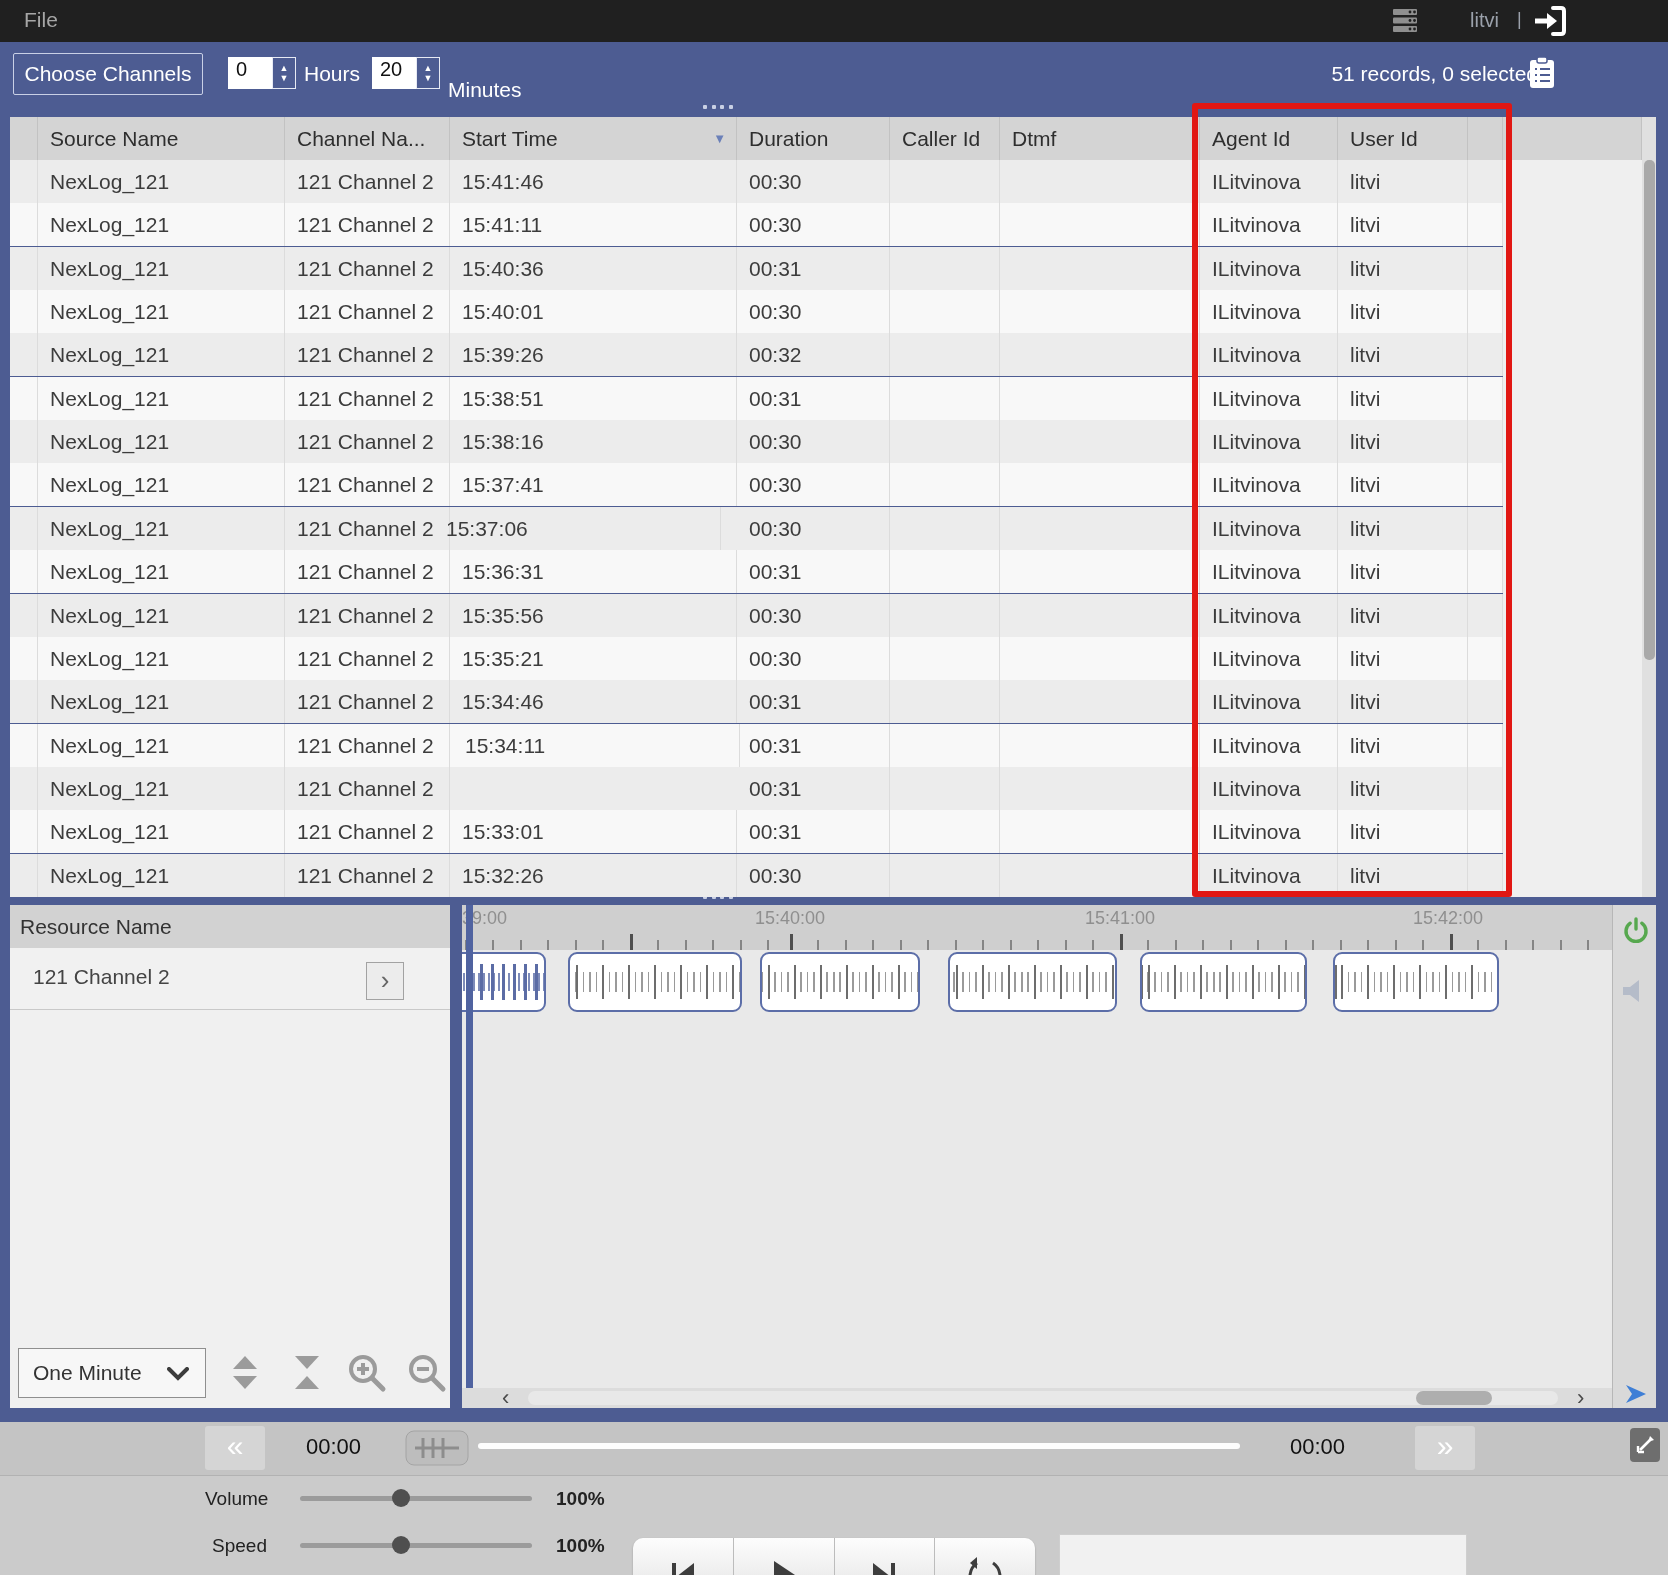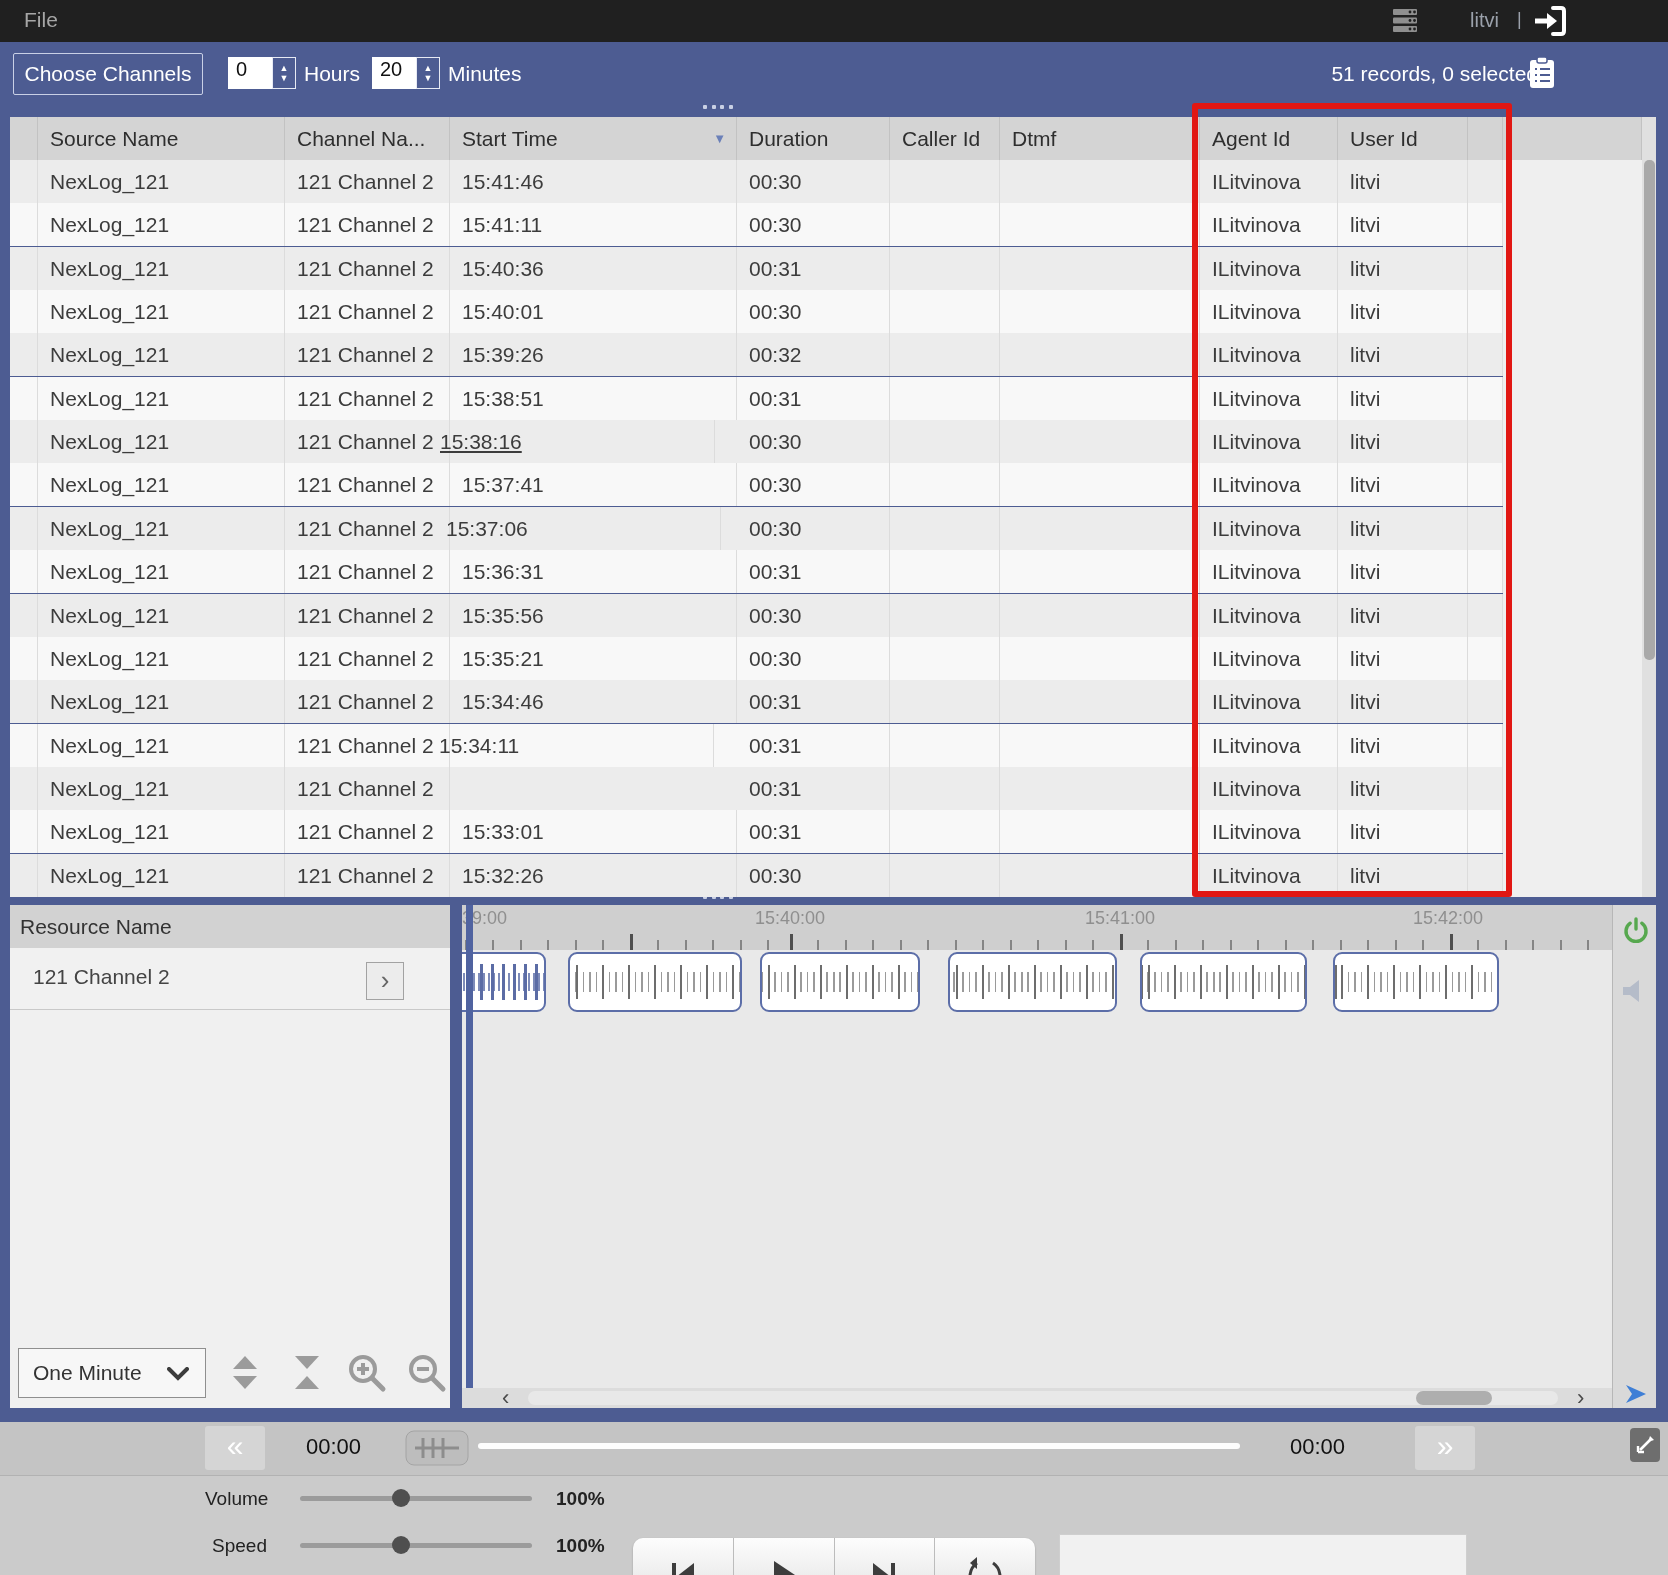--- a/index.html
+++ b/index.html
@@ -138,21 +138,21 @@
     <div class="abs spin-btns" style="left:272px;">
         <span>▲</span>
         <span>▼</span>
       </div>
     <div class="abs tb-label" style="left:304px;">Hours</div>
     <div class="abs spin-input" style="left:372px;">20</div>
     <div class="abs spin-btns" style="left:416px;">
         <span>▲</span>
         <span>▼</span>
       </div>
-    <div class="abs tb-label" style="left:448px;">Minutes</div>
+    <div class="abs tb-label" style="left:448px;margin-top:16px;">Minutes</div>
     <div class="abs" id="records-text">51 records, 0 selected</div>
     <div class="abs" style="left:1528px;top:14px;">
       <svg width="28" height="34" viewBox="0 0 28 34">
         <rect x="2" y="4" width="24" height="28" rx="3" fill="#fff"></rect>
         <rect x="9" y="1" width="10" height="6" rx="2" fill="#fff" stroke="#4d5c92" stroke-width="1.5"></rect>
         <g stroke="#4d5c92" stroke-width="2">
           <line x1="7" y1="13" x2="9" y2="13"></line>
             <line x1="12" y1="13" x2="22" y2="13"></line>
           <line x1="7" y1="19" x2="9" y2="19"></line>
             <line x1="12" y1="19" x2="22" y2="19"></line>
@@ -259,21 +259,21 @@
         <div class="abs tdcell" style="left: 880px; width: 110px;"></div>
         <div class="abs tdcell" style="left: 990px; width: 200px;"></div>
         <div class="abs tdcell" style="left: 1190px; width: 138px;">ILitvinova</div>
         <div class="abs tdcell" style="left: 1328px; width: 130px;">litvi</div>
         <div class="abs tdcell" style="left: 1458px; width: 35px;"></div>
       </div>
       <div class="abs trow row-a" style="top: 420.1px;">
         <div class="abs tdcell" style="left: 0px; width: 28px; padding: 0px;"></div>
         <div class="abs tdcell" style="left: 28px; width: 247px;">NexLog_121</div>
         <div class="abs tdcell" style="left: 275px; width: 165px;">121 Channel 2</div>
-        <div class="abs tdcell" style="left: 418px; width: 287px; text-decoration: underline;">15:38:16</div>
+        <div class="abs tdcell" style="left: 440px; width: 287px;">15:38:16</div>
         <div class="abs tdcell" style="left: 727px; width: 153px;">00:30</div>
         <div class="abs tdcell" style="left: 880px; width: 110px;"></div>
         <div class="abs tdcell" style="left: 990px; width: 200px;"></div>
         <div class="abs tdcell" style="left: 1190px; width: 138px;">ILitvinova</div>
         <div class="abs tdcell" style="left: 1328px; width: 130px;">litvi</div>
         <div class="abs tdcell" style="left: 1458px; width: 35px;"></div>
       </div>
       <div class="abs trow row-b" style="top: 463.45px;">
         <div class="abs tdcell" style="left: 0px; width: 28px; padding: 0px;"></div>
         <div class="abs tdcell" style="left: 28px; width: 247px;">NexLog_121</div>
@@ -343,21 +343,21 @@
         <div class="abs tdcell" style="left: 880px; width: 110px;"></div>
         <div class="abs tdcell" style="left: 990px; width: 200px;"></div>
         <div class="abs tdcell" style="left: 1190px; width: 138px;">ILitvinova</div>
         <div class="abs tdcell" style="left: 1328px; width: 130px;">litvi</div>
         <div class="abs tdcell" style="left: 1458px; width: 35px;"></div>
       </div>
       <div class="abs trow row-b" style="top: 723.55px;">
         <div class="abs tdcell" style="left: 0px; width: 28px; padding: 0px;"></div>
         <div class="abs tdcell" style="left: 28px; width: 247px;">NexLog_121</div>
         <div class="abs tdcell" style="left: 275px; width: 165px;">121 Channel 2</div>
-        <div class="abs tdcell" style="left: 417px; width: 287px;">15:34:11</div>
+        <div class="abs tdcell" style="left: 443px; width: 287px;">15:34:11</div>
         <div class="abs tdcell" style="left: 727px; width: 153px;">00:31</div>
         <div class="abs tdcell" style="left: 880px; width: 110px;"></div>
         <div class="abs tdcell" style="left: 990px; width: 200px;"></div>
         <div class="abs tdcell" style="left: 1190px; width: 138px;">ILitvinova</div>
         <div class="abs tdcell" style="left: 1328px; width: 130px;">litvi</div>
         <div class="abs tdcell" style="left: 1458px; width: 35px;"></div>
       </div>
       <div class="abs trow row-a" style="top: 766.9px;">
         <div class="abs tdcell" style="left: 0px; width: 28px; padding: 0px;"></div>
         <div class="abs tdcell" style="left: 28px; width: 247px;">NexLog_121</div>

